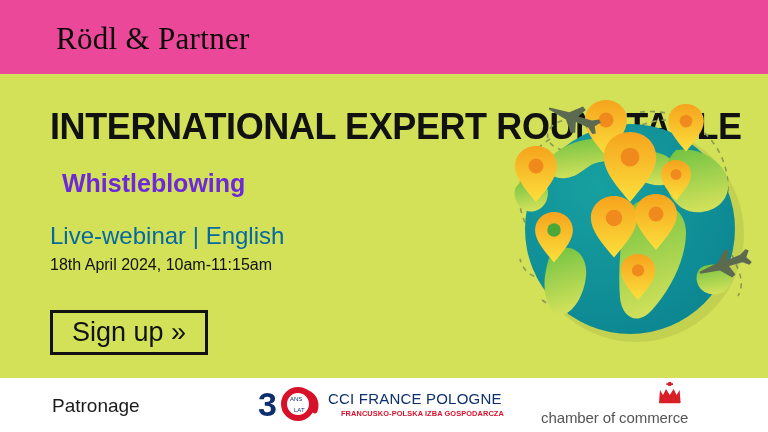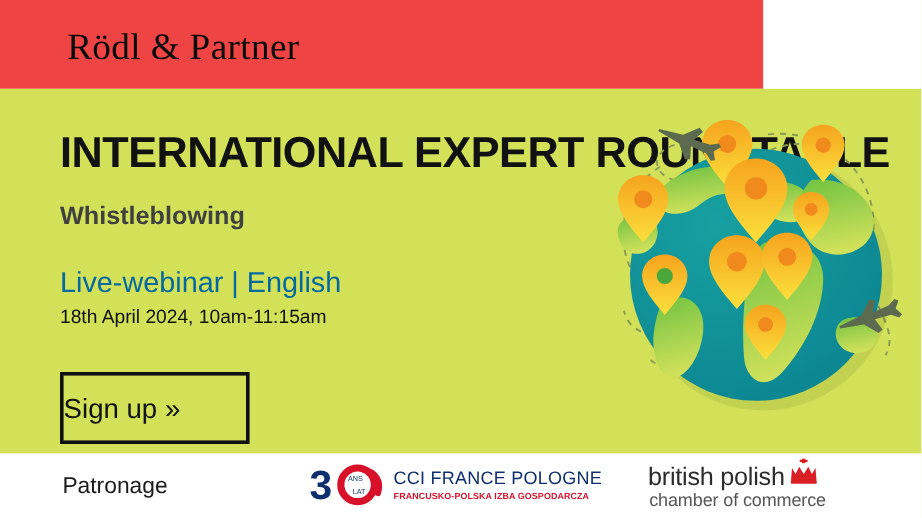--- a/index.html
+++ b/index.html
@@ -15,23 +15,23 @@
     width: 768px;
     height: 432px;
     overflow: hidden;
     background: #ffffff;
   }
 
   
   #header-bar {
     position: absolute;
     left: 0; top: 0;
-    width: 636px;
+    width: 768px;
     height: 74px;
-    background: #ef4444;
+    background: #ec4899;
   }
   #brand-logo {
     position: absolute;
     left: 56px;
     top: 21px;
     font-family: "Liberation Serif", serif;
     font-size: 31px;
     letter-spacing: 0.3px;
     color: #0a0a0a;
     white-space: nowrap;
@@ -52,25 +52,25 @@
     left: 50px;
     top: 32px;
     font-size: 36px;
     font-weight: bold;
     letter-spacing: -0.4px;
     color: #111111;
     white-space: nowrap;
   }
   #subject {
     position: absolute;
-    left: 50px;
+    left: 62px;
     top: 95px;
-    font-size: 21px;
+    font-size: 25px;
     font-weight: 600;
-    color: #404040;
+    color: #6d28d9;
     white-space: nowrap;
   }
   #format-line {
     position: absolute;
     left: 50px;
     top: 148px;
     font-size: 24px;
     color: #0369a1;
     white-space: nowrap;
   }
@@ -80,29 +80,29 @@
     top: 182px;
     font-size: 16px;
     color: #111111;
     white-space: nowrap;
   }
   #signup-button {
     position: absolute;
     left: 50px;
     top: 236px;
     width: 158px;
-    height: 60px;
+    height: 45px;
     border: 3px solid #111111;
     box-sizing: border-box;
     background: transparent;
     color: #111111;
     font-family: "Liberation Sans", sans-serif;
-    font-size: 23px;
+    font-size: 27px;
     line-height: 39px;
-    text-align: left;
+    text-align: center;
     cursor: pointer;
     padding: 0;
     white-space: nowrap;
   }
 
   
   #globe-art {
     position: absolute;
     left: 490px;
     top: 10px;
@@ -153,20 +153,21 @@
     letter-spacing: 0.2px;
     white-space: nowrap;
   }
   #cci-subtitle {
     font-size: 7.4px;
     font-weight: bold;
     color: #d8112b;
     letter-spacing: 0.1px;
     margin-top: 2px;
     white-space: nowrap;
+    margin-left: 13px;
   }
 
   
   #bpcc-logo {
     position: absolute;
     left: 540px;
     top: 6px;
     width: 200px;
     height: 42px;
   }
@@ -331,21 +332,20 @@
         <text x="32" y="17" font-family="Liberation Sans, sans-serif" font-size="6" fill="#0e2f6e">ANS</text>
         <text x="36" y="28" font-family="Liberation Sans, sans-serif" font-size="6" fill="#0e2f6e">LAT</text>
       </svg>
       <div id="cci-text-wrap">
         <div id="cci-title">CCI FRANCE POLOGNE</div>
         <div id="cci-subtitle">FRANCUSKO-POLSKA IZBA GOSPODARCZA</div>
       </div>
     </div>
 
     <div id="bpcc-logo">
-      <div id="bpcc-title">british polish</div>
       <svg id="bpcc-crown" viewBox="0 0 26 22">
         <rect x="11.2" y="0" width="3" height="4" fill="#d81f26"></rect>
         <rect x="9.4" y="1.2" width="6.6" height="1.8" fill="#d81f26"></rect>
         <path d="M3 8 L6 13 L9 7 L12.8 13 L16.6 7 L19.6 13 L22.6 8
                  L23.4 18 L2.2 18 Z" fill="#d81f26"></path>
         <rect x="2" y="18" width="21.6" height="3.2" rx="1" fill="#d81f26"></rect>
       </svg>
       <div id="bpcc-subtitle">chamber of commerce</div>
     </div>
 

